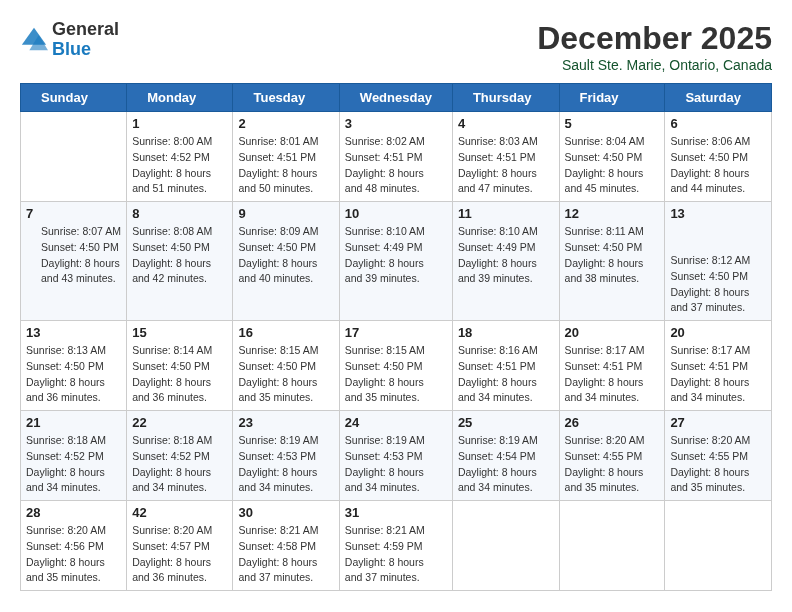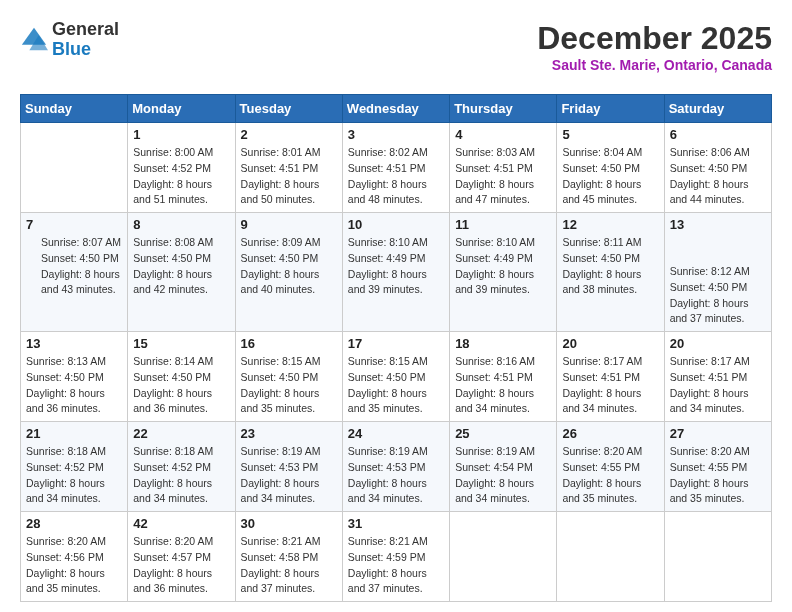--- a/index.html
+++ b/index.html
@@ -7,21 +7,21 @@
       font-family: Arial, sans-serif;
       background: #fff;
       width: 792px;
       min-height: 612px;
       padding: 20px;
     }
     .header-area {
       display: flex;
       justify-content: space-between;
       align-items: flex-start;
-      margin-bottom: 21px;
+      margin-bottom: 10px;
     }
     .logo {
       display: flex;
       align-items: center;
       gap: 4px;
     }
     .logo-text {
       font-size: 18px;
       font-weight: bold;
       line-height: 1.1;
@@ -35,32 +35,32 @@
     .title-area {
       text-align: right;
     }
     .month-title {
       font-size: 32px;
       font-weight: bold;
       color: #333;
     }
     .location-title {
       font-size: 14px;
-      color: #a21caf;
-      font-weight: bold;
+      color: #14532d;
+      font-weight: normal;
     }
     .calendar {
       width: 100%;
       border-collapse: collapse;
       font-size: 11px;
     }
     .calendar th {
       background-color: #2a6db5;
       color: white;
-      padding: 6px 4px;
+      padding: 6px 20px;
       text-align: left;
       font-size: 13px;
       font-weight: bold;
       border: 1px solid #1a5a9a;
     }
     .calendar td {
       vertical-align: top;
       border: 1px solid #ccc;
       padding: 4px 5px;
       width: 107px;

